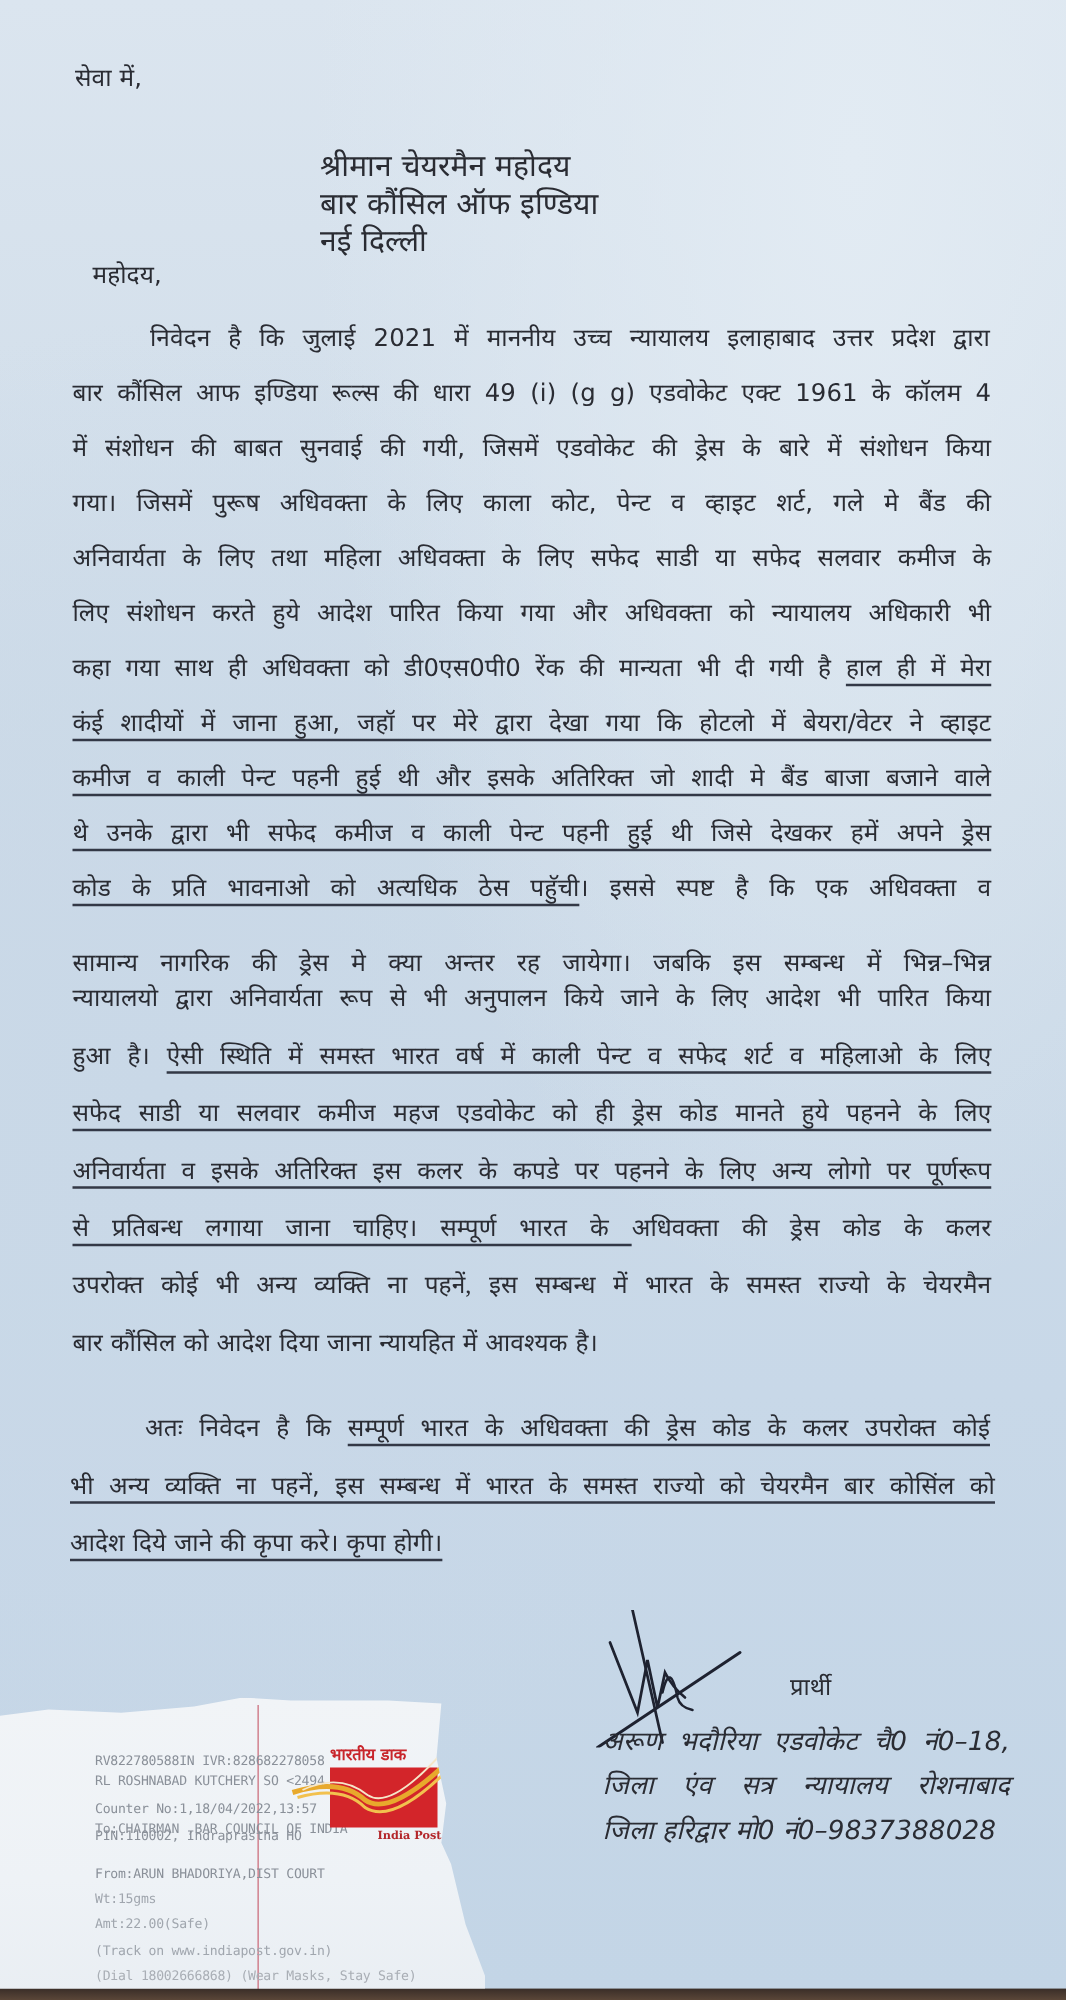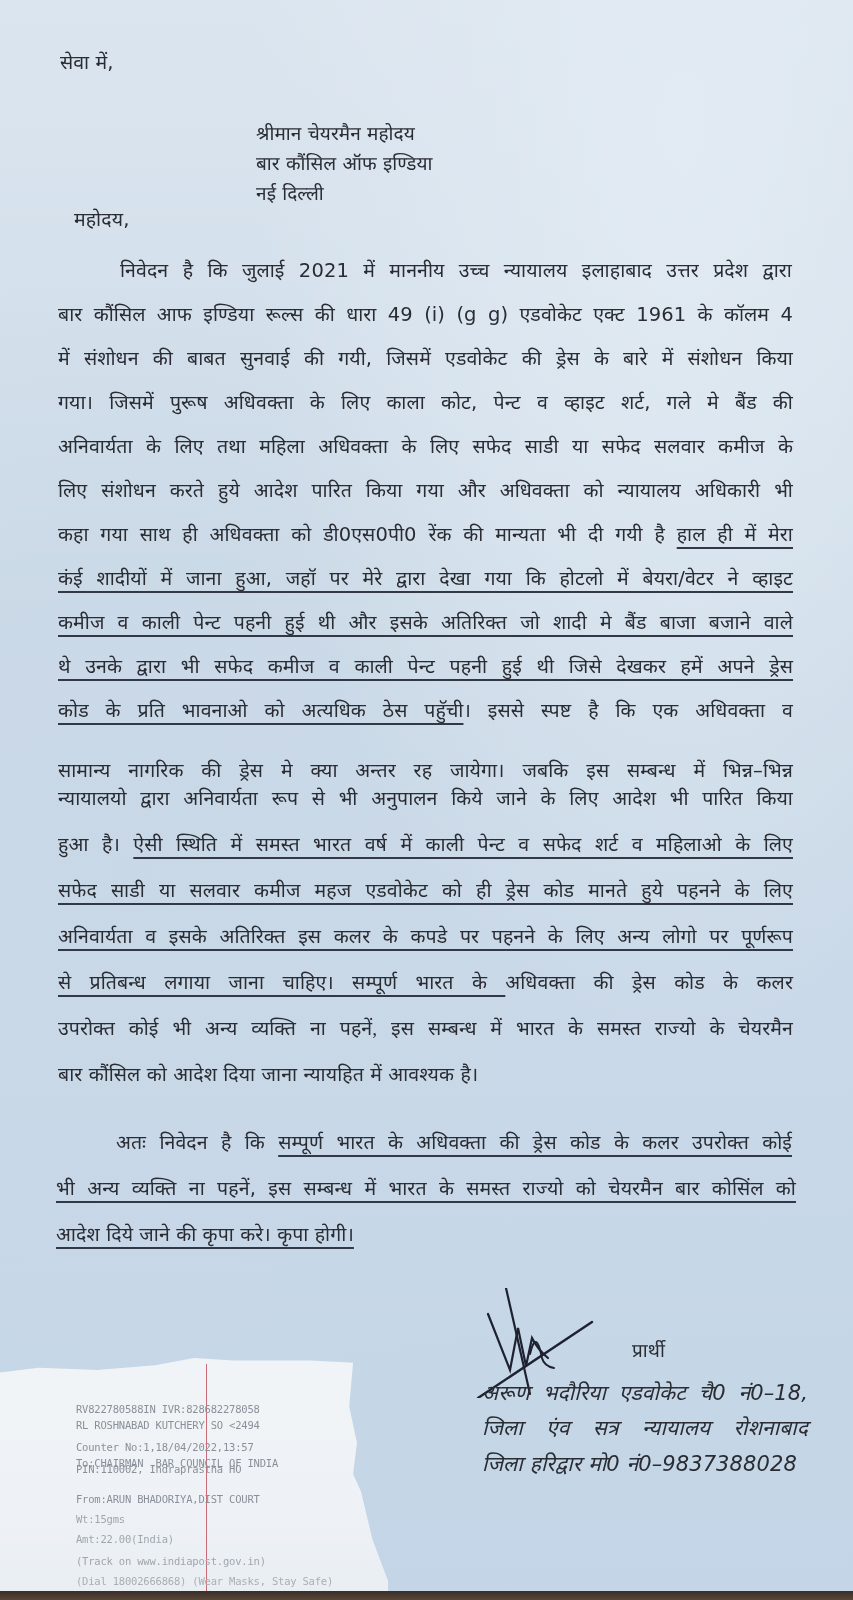--- a/index.html
+++ b/index.html
@@ -32,21 +32,21 @@
     line-height: 26px;
     color: #2a2c33;
     letter-spacing: 0.1px;
   }
   .u {
     text-decoration: underline;
     text-decoration-thickness: 2px;
     text-underline-offset: 6px;
     text-decoration-color: #333846;
   }
-  .addr { font-size: 19px; }
+  .addr { font-size: 24px; }
   .just {
     text-align: justify;
     text-align-last: justify;
     width: 735px;
     left: 58px;
   }
   .sig-block .line { font-size: 21px; font-style: italic; }
 
   
   .receipt {
@@ -186,20 +186,30 @@
 
   <div class="receipt">
     <div class="receipt-redline"></div>
     <div class="receipt-text" style="top:44px;text-align:right;">RV822780588IN IVR:828682278058</div>
     <div class="receipt-text" style="top:60px;">RL ROSHNABAD KUTCHERY SO &lt;2494</div>
     <div class="receipt-text" style="top:82px;">Counter No:1,18/04/2022,13:57</div>
     <div class="receipt-text" style="top:98px;">To:CHAIRMAN ,BAR COUNCIL OF INDIA</div>
     <div class="receipt-text" style="top:104px;">PIN:110002, Indraprastha HO</div>
     <div class="receipt-text" style="top:134px;">From:ARUN BHADORIYA,DIST COURT</div>
     <div class="receipt-text" style="top:154px; color:#a0a6ae;">Wt:15gms</div>
-    <div class="receipt-text" style="top:174px; color:#a0a6ae;">Amt:22.00(India)</div>
+    <div class="receipt-text" style="top:174px; color:#a0a6ae;">Amt:22.00(Safe)</div>
     <div class="receipt-text" style="top:196px; color:#a0a6ae;">(Track on www.indiapost.gov.in)</div>
     <div class="receipt-text" style="top:216px; color:#a9aeb5;">(Dial 18002666868) (Wear Masks, Stay Safe)</div>
 
+    <div class="logo">
+      <div class="logo-hindi">भारतीय डाक</div>
+      <div class="logo-box"></div>
+      <svg style="position:absolute; left:-30px; top:10px;" width="130" height="60" viewBox="0 0 130 60">
+        <path d="M2 30 Q40 18 60 36 Q80 50 128 4" stroke="#e8a92c" stroke-width="4" fill="none"></path>
+        <path d="M6 34 Q42 24 60 42 Q82 56 126 12" stroke="#f2c14e" stroke-width="2.5" fill="none"></path>
+        <path d="M10 28 Q40 14 62 32 Q80 44 120 0" stroke="#f5e6c8" stroke-width="1.5" fill="none"></path>
+      </svg>
+      <div class="logo-en">India Post</div>
+    </div>
   </div>
 </div>
 
 <div class="bottom-edge"></div>
 
 </body></html>

